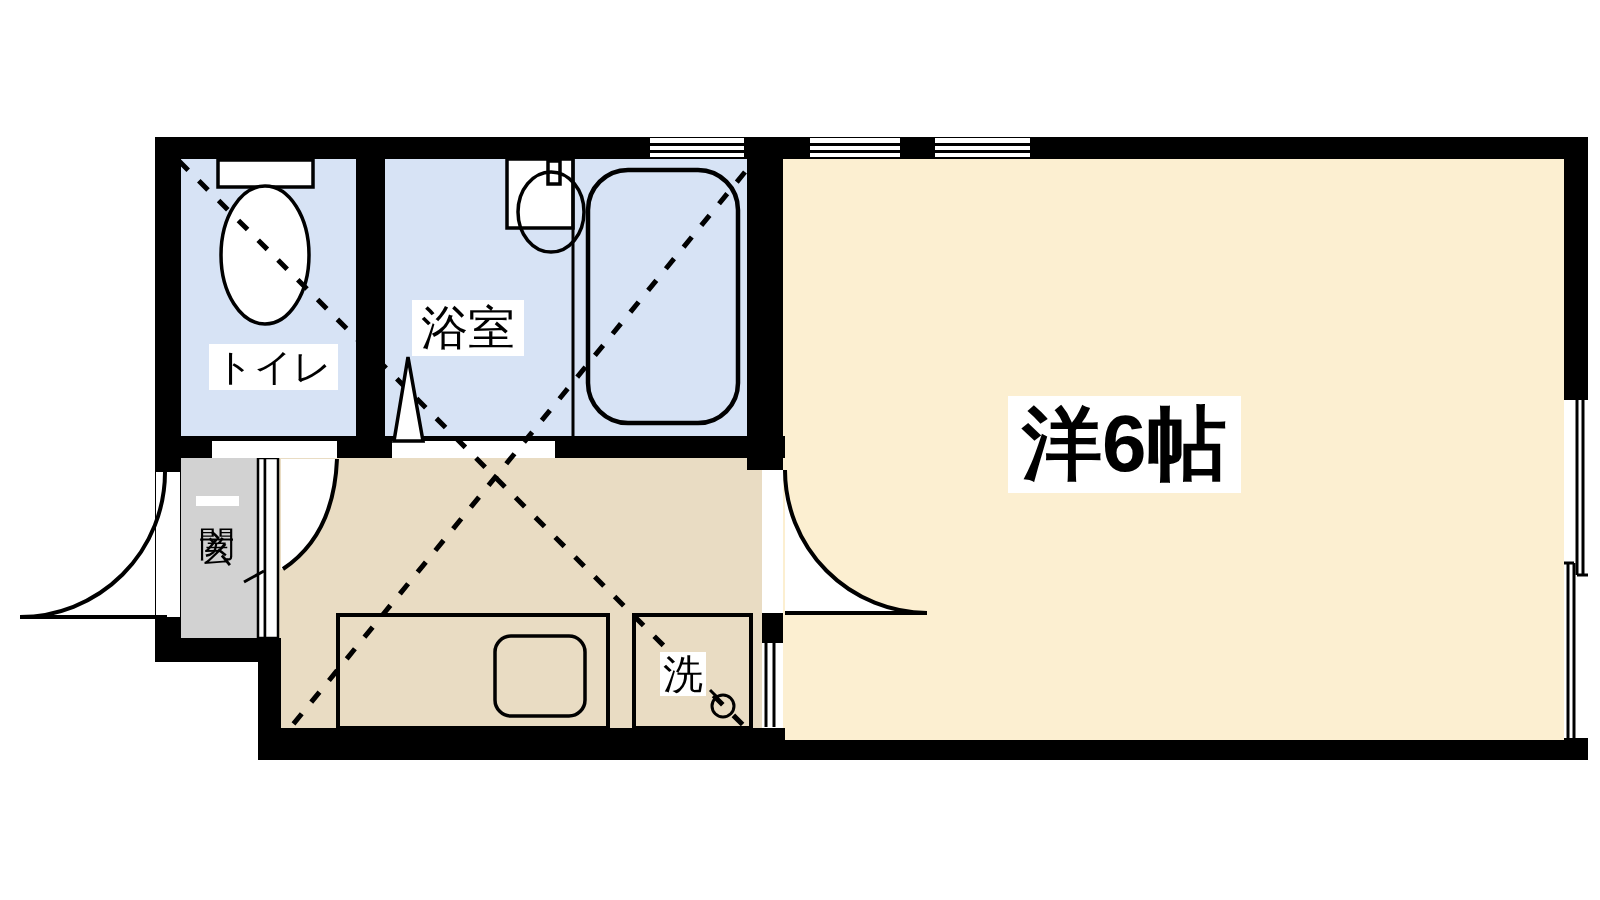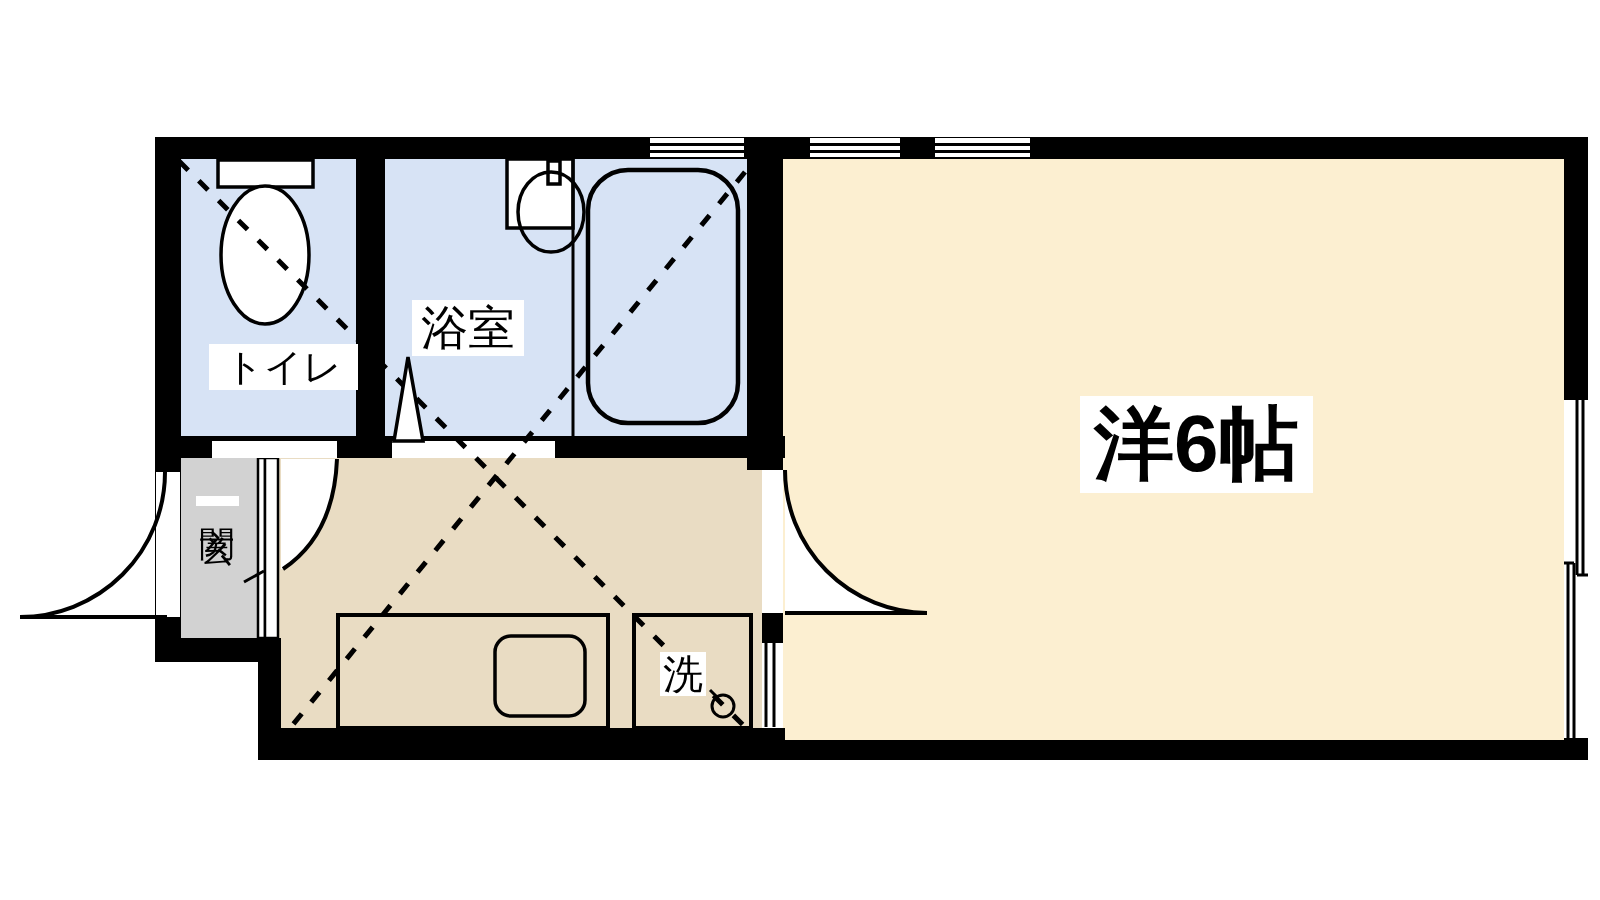--- a/index.html
+++ b/index.html
@@ -25,25 +25,25 @@
   .door-line{stroke:var(--line);stroke-width:4;fill:none;}
   .swing{fill:var(--background);}
   .dash{stroke:var(--line);stroke-width:5;fill:none;stroke-dasharray:13 15;}
   .room-label{
     position:absolute;
     background:var(--fixture-fill);
     color:var(--line);
     line-height:1.06;
     white-space:nowrap;
   }
-  .label-toilet{left:209px;top:344px;font-size:38px;padding:3px 16px;}
+  .label-toilet{left:209px;top:344px;font-size:38px;padding:3px 6px;}
   .label-bath{left:412px;top:300px;font-size:47px;padding:3px 9px;}
   .label-entrance{left:196px;top:496px;font-size:35px;padding:5px 3px;writing-mode:vertical-rl;text-orientation:upright;}
   .label-laundry{left:660px;top:652px;font-size:40px;padding:1px 3px;}
-  .label-main{left:1080px;top:396px;font-size:80px;font-weight:bold;padding:6px 14px;}
+  .label-main{left:1008px;top:396px;font-size:80px;font-weight:bold;padding:6px 14px;}
 </style>
 </head>
 <body>
 
 <div class="plan">
   <svg width="1600" height="900" viewBox="0 0 1600 900">
 
     <g>
       <rect class="floor-wet" x="181" y="159" width="175" height="277"></rect>
       <rect class="floor-wet" x="385" y="159" width="362" height="277"></rect>

